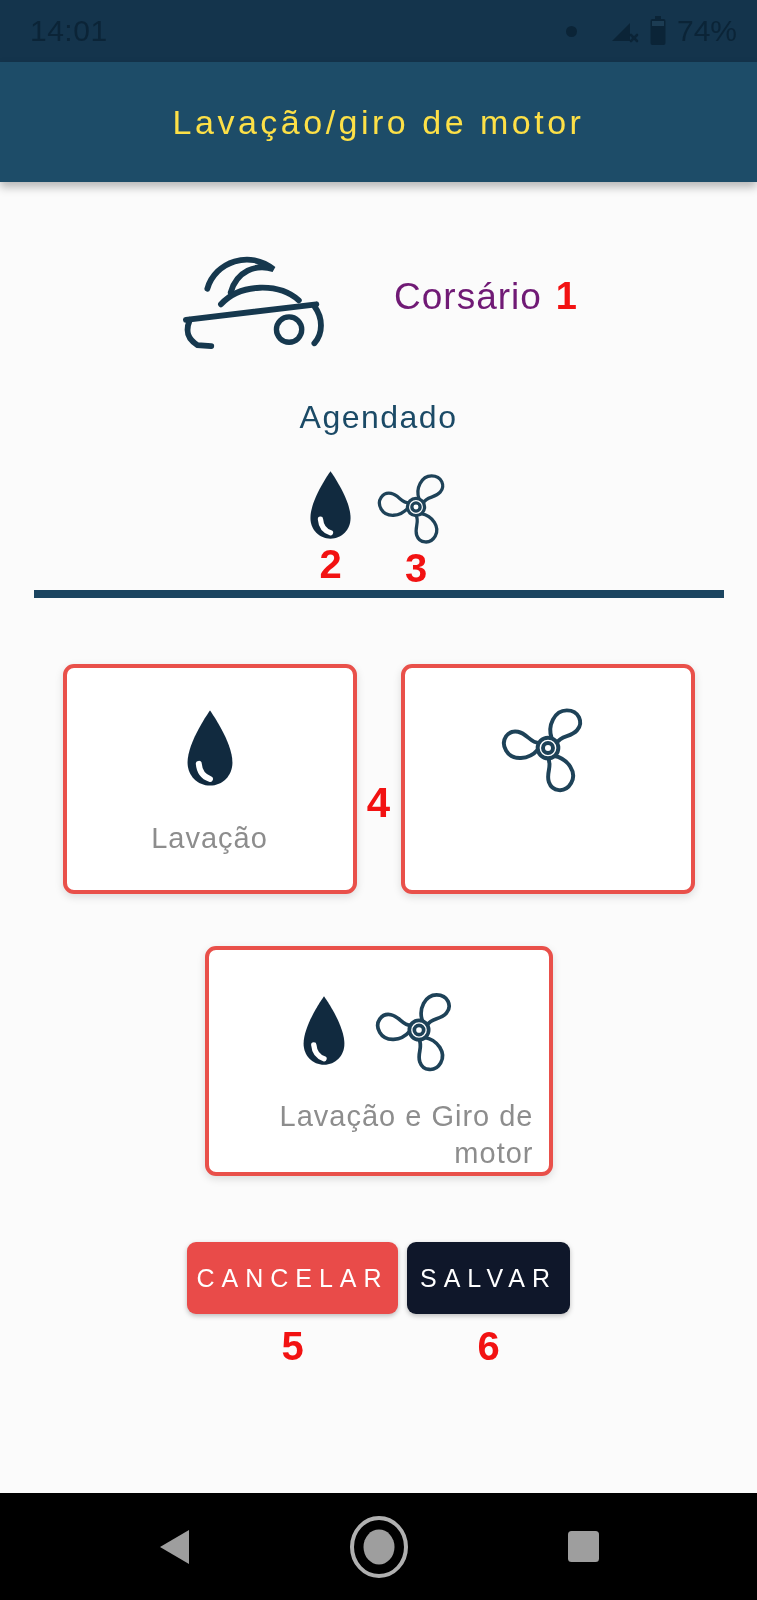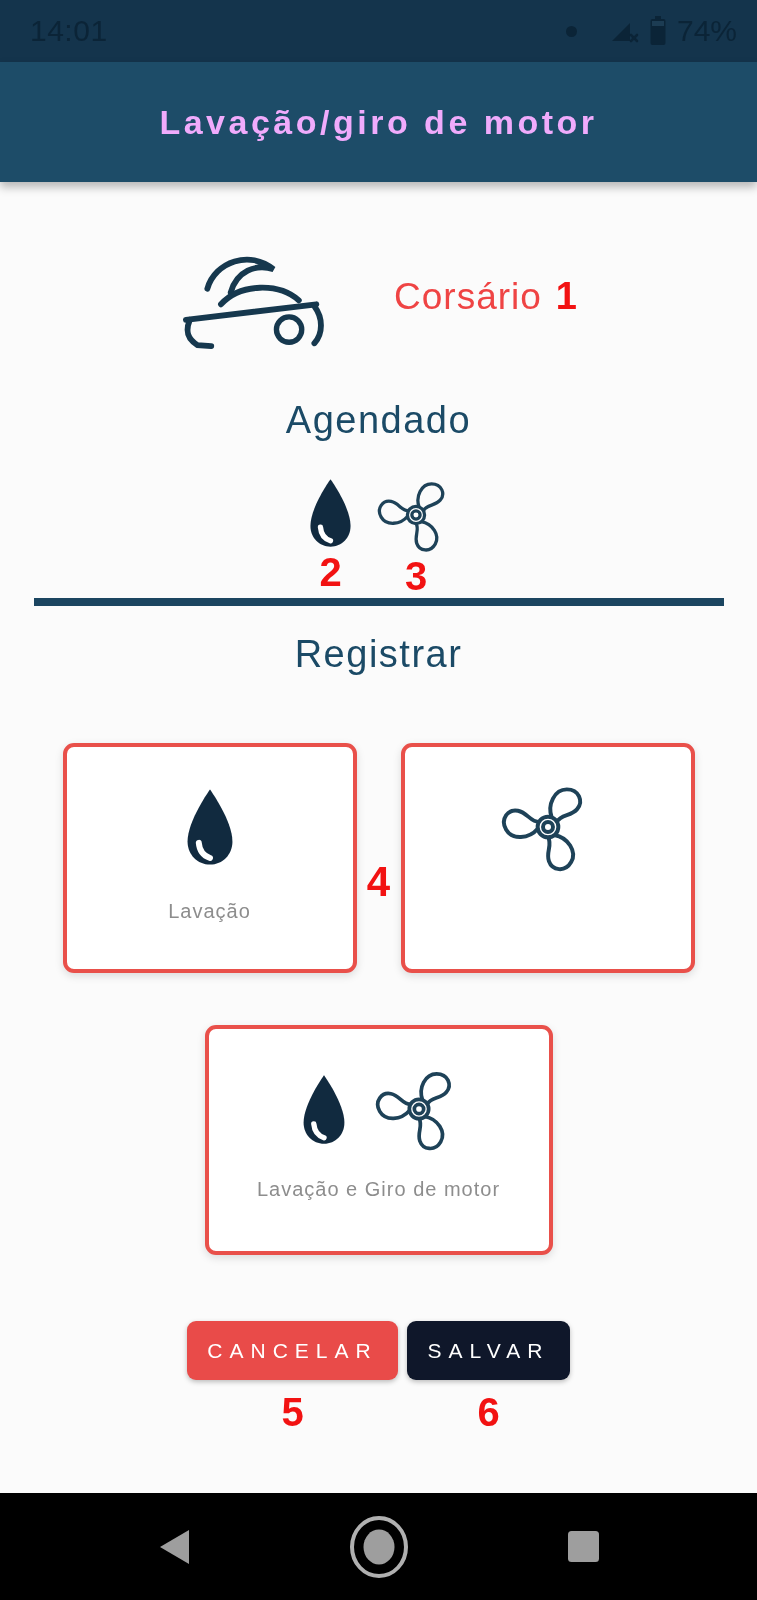--- a/index.html
+++ b/index.html
@@ -17,57 +17,57 @@
   .status-time{margin-left:30px;font-size:30px;letter-spacing:.5px;}
   .status-right{display:flex;align-items:center;margin-right:20px;gap:10px;}
   .notif-dot{width:11px;height:11px;border-radius:50%;background:#0b2437;margin-right:22px;}
   .status-pct{font-size:30px;}
   
   .app-bar{
     position:absolute;top:62px;left:0;right:0;height:120px;background:#1d4c68;
     display:flex;align-items:center;justify-content:center;
     box-shadow:0 5px 9px rgba(0,0,0,.28);z-index:5;
   }
-  .app-title{color:#f0abfc;font-size:34px;font-weight:700;letter-spacing:3.5px;}
+  .app-title{color:#fde047;font-size:34px;font-weight:400;letter-spacing:3.5px;}
   
   .content{
     position:absolute;top:182px;left:0;right:0;bottom:107px;background:#fbfbfb;
     display:flex;flex-direction:column;align-items:center;overflow:hidden;
   }
   .vessel-row{margin-top:58px;height:112px;display:flex;align-items:center;gap:62px;}
-  .vessel-name{font-size:37px;color:#ef4444;letter-spacing:1px;}
+  .vessel-name{font-size:37px;color:#701a75;letter-spacing:1px;}
   .annotation{color:#f21212;font-weight:700;}
   .annotation.inline{font-size:38px;margin-left:14px;}
-  .section-title{font-size:38px;font-weight:500;color:#1b4a66;letter-spacing:1.5px;line-height:1.2;}
+  .section-title{font-size:32px;font-weight:500;color:#1b4a66;letter-spacing:1.5px;line-height:1.2;}
   .scheduled-title{margin-top:46px;}
   .scheduled-row{margin-top:32px;display:flex;align-items:flex-start;gap:16px;}
   .icon-col{display:flex;flex-direction:column;align-items:center;}
   .icon-col .annotation{font-size:40px;line-height:44px;margin-top:0px;}
   .divider{width:690px;height:8px;background:#1b4560;margin-top:0px;flex-shrink:0;}
   .register-title{margin-top:26px;}
   .cards-row{position:relative;margin-top:66px;display:flex;gap:44px;}
   .card{
     width:294px;height:230px;background:#fff;border:4px solid #e9504a;border-radius:11px;
     box-shadow:0 3px 8px rgba(0,0,0,.13);box-sizing:border-box;
     display:flex;flex-direction:column;align-items:center;cursor:pointer;
   }
   .card .card-icons{height:96px;margin-top:32px;display:flex;align-items:center;gap:20px;}
-  .card-label{margin-top:24px;color:#8d8d8d;font-size:20px;letter-spacing:1px;text-align:center;line-height:1.25;}
+  .card-label{margin-top:24px;color:#8d8d8d;font-size:29px;letter-spacing:1px;text-align:center;line-height:1.25;}
   .annotation-mid{
     position:absolute;left:50%;top:118px;transform:translateX(-50%);
     font-size:42px;line-height:1;
   }
   .card.wide{width:348px;height:230px;margin-top:52px;}
   .card.wide .card-label{max-width:310px;margin-top:20px;text-align:right;}
   
   .buttons-row{margin-top:66px;display:flex;gap:9px;align-items:flex-start;}
   .btn-col{display:flex;flex-direction:column;align-items:center;}
   .btn{
-    height:59px;border:none;border-radius:9px;color:#fff;
-    font-family:"Liberation Sans",sans-serif;font-size:21px;letter-spacing:7px;
+    height:72px;border:none;border-radius:9px;color:#fff;
+    font-family:"Liberation Sans",sans-serif;font-size:25px;letter-spacing:7px;
     display:flex;align-items:center;justify-content:center;cursor:pointer;
     box-shadow:0 2px 5px rgba(0,0,0,.25);padding:0;
   }
   .btn-cancel{width:211px;background:#e94b49;}
   .btn-save{width:163px;background:#0f172a;}
   .btn-col .annotation{font-size:40px;margin-top:12px;line-height:1;}
   
   .nav-bar{
     position:absolute;left:0;right:0;bottom:0;height:107px;background:#000;
     display:flex;align-items:center;justify-content:space-evenly;
@@ -165,21 +165,20 @@
           <svg width="80" height="78">
               <use href="#sym-propeller"></use>
             </svg>
         </span>
         <span class="annotation">3</span>
       </div>
     </div>
 
     <div class="divider"></div>
 
-    <div class="section-title register-title">Registrar</div>
 
     <div class="cards-row">
       <div class="card">
         <div class="card-icons">
           <span>
             <svg width="66" height="82">
                 <use href="#sym-drop"></use>
               </svg>
           </span>
         </div>

